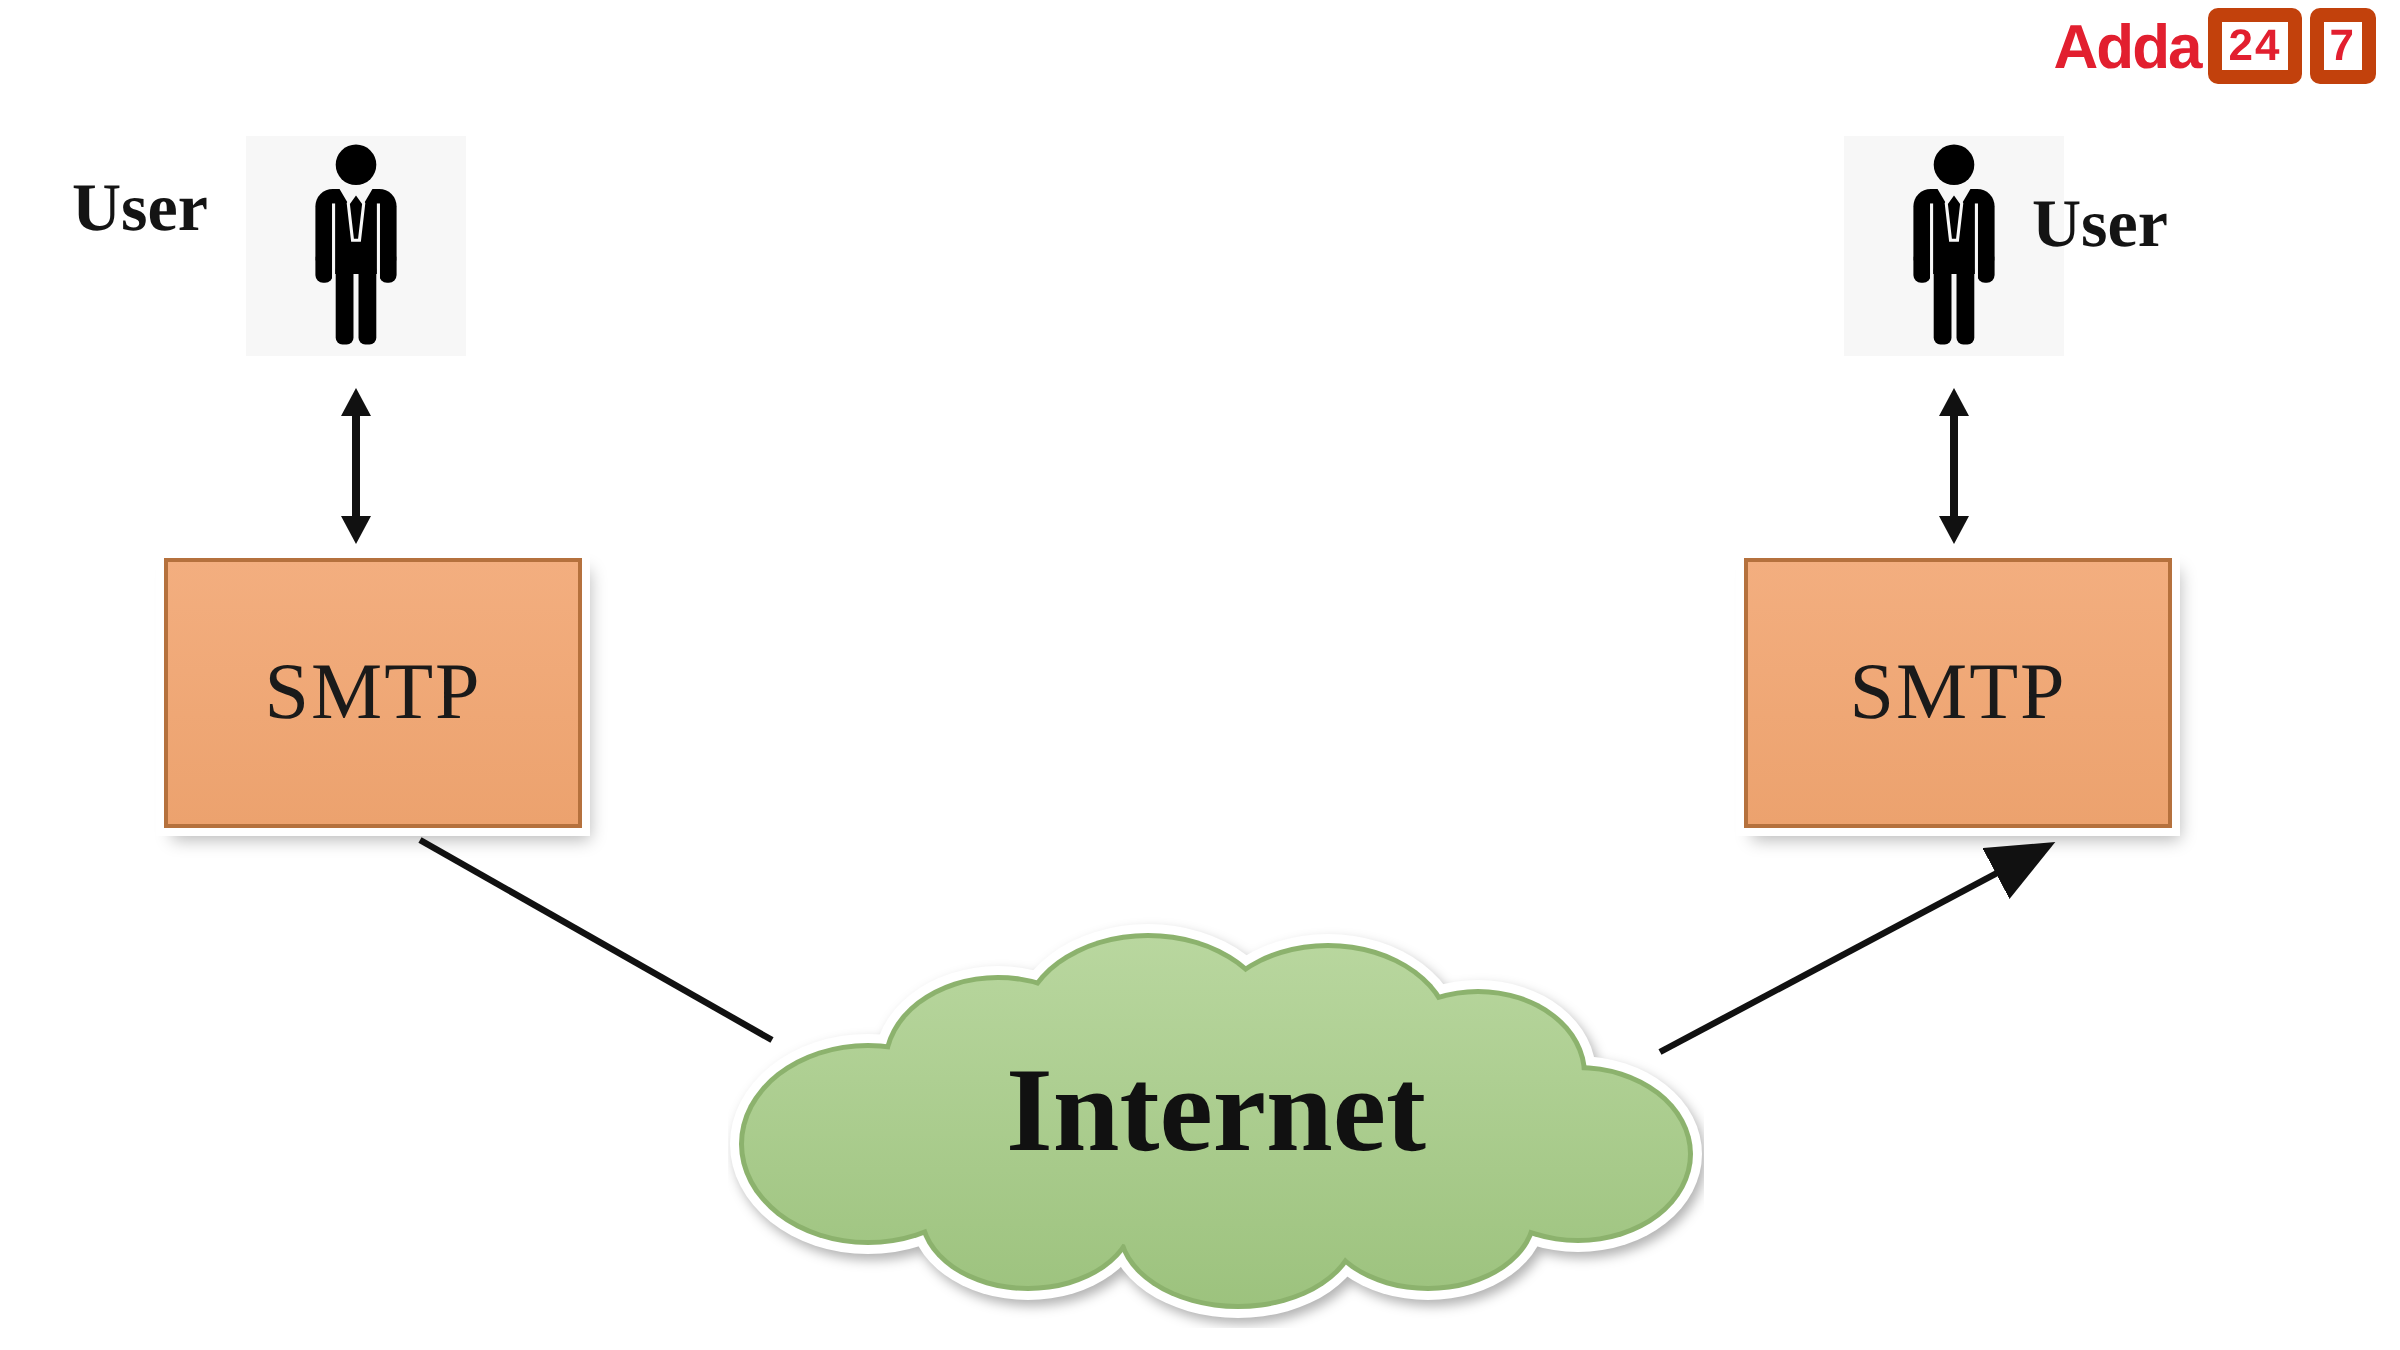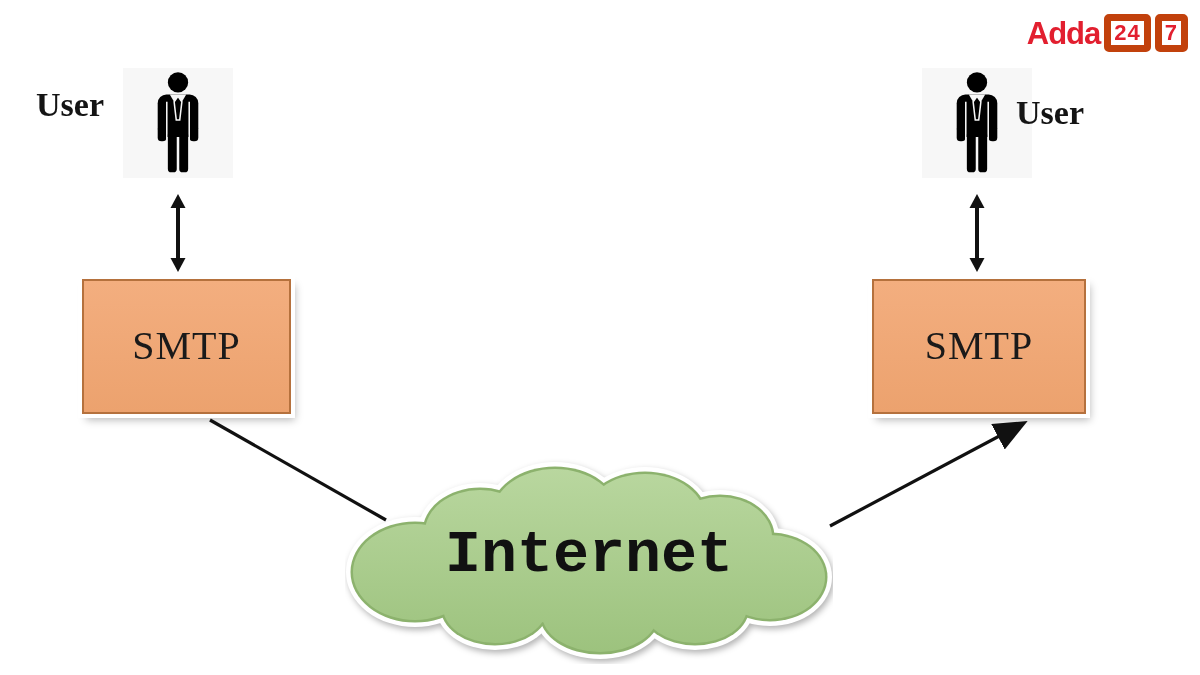--- a/index.html
+++ b/index.html
@@ -1,21 +1,21 @@
 <!DOCTYPE html>
 <html><head>
 <meta charset="utf-8">
 <style>
   html,body{margin:0;padding:0;background:#fff;}
   .canvas{
     position:relative;width:1200px;height:675px;background:#ffffff;
     overflow:hidden;font-family:"Liberation Serif", serif;color:#111;
   }
   
-  .logo{position:absolute;top:14px;right:12px;display:flex;align-items:center;gap:2px;
+  .logo{position:absolute;top:4px;right:12px;display:flex;align-items:center;gap:2px;
         font-family:"Liberation Sans", sans-serif;}
   .logo .brand{color:#e21f2f;font-size:31px;font-weight:bold;letter-spacing:-1px;line-height:1;}
   .logo .digitbox{border:7px solid #c2410c;border-radius:5px;color:#e21f2f;font-weight:bold;
         font-size:22px;line-height:1;padding:1px 3px;margin-left:2px;letter-spacing:1px;}
   
   .user-label{position:absolute;font-size:34px;font-weight:600;color:#141414;line-height:1;}
   .user-label.left{left:36px;top:88px;}
   .user-label.right{left:1016px;top:96px;}
   
   .person-wrap{position:absolute;width:110px;height:110px;background:#f7f7f7;
@@ -31,21 +31,21 @@
     position:absolute;width:205px;height:131px;
     background:linear-gradient(#f3ae7f,#eca26e);
     border:2px solid #b5713d;
     box-shadow:0 0 0 4px #ffffff, 4px 6px 8px rgba(0,0,0,0.28);
     display:flex;flex-direction:row;align-items:center;justify-content:center;
   }
   .smtp-box.client{left:82px;top:279px;}
   .smtp-box.server{left:872px;top:279px;width:210px;}
   .smtp-box .bline{font-size:40px;line-height:1.22;color:#1a1a1a;letter-spacing:1px;}
   
-  .cloud-wrap{position:absolute;left:345px;top:452px;width:488px;height:212px;font-family:Liberation Mono, monospace;}
+  .cloud-wrap{position:absolute;left:364px;top:452px;width:488px;height:212px;}
   .cloud-wrap svg{position:absolute;left:0;top:0;}
   .cloud-label{position:absolute;left:0;top:0;width:100%;height:100%;
     display:flex;align-items:center;justify-content:center;
     font-size:60px;font-weight:bold;color:#111;padding-bottom:6px;box-sizing:border-box;}
   
   .connectors{position:absolute;left:0;top:0;pointer-events:none;}
 </style>
 </head>
 <body>
 

